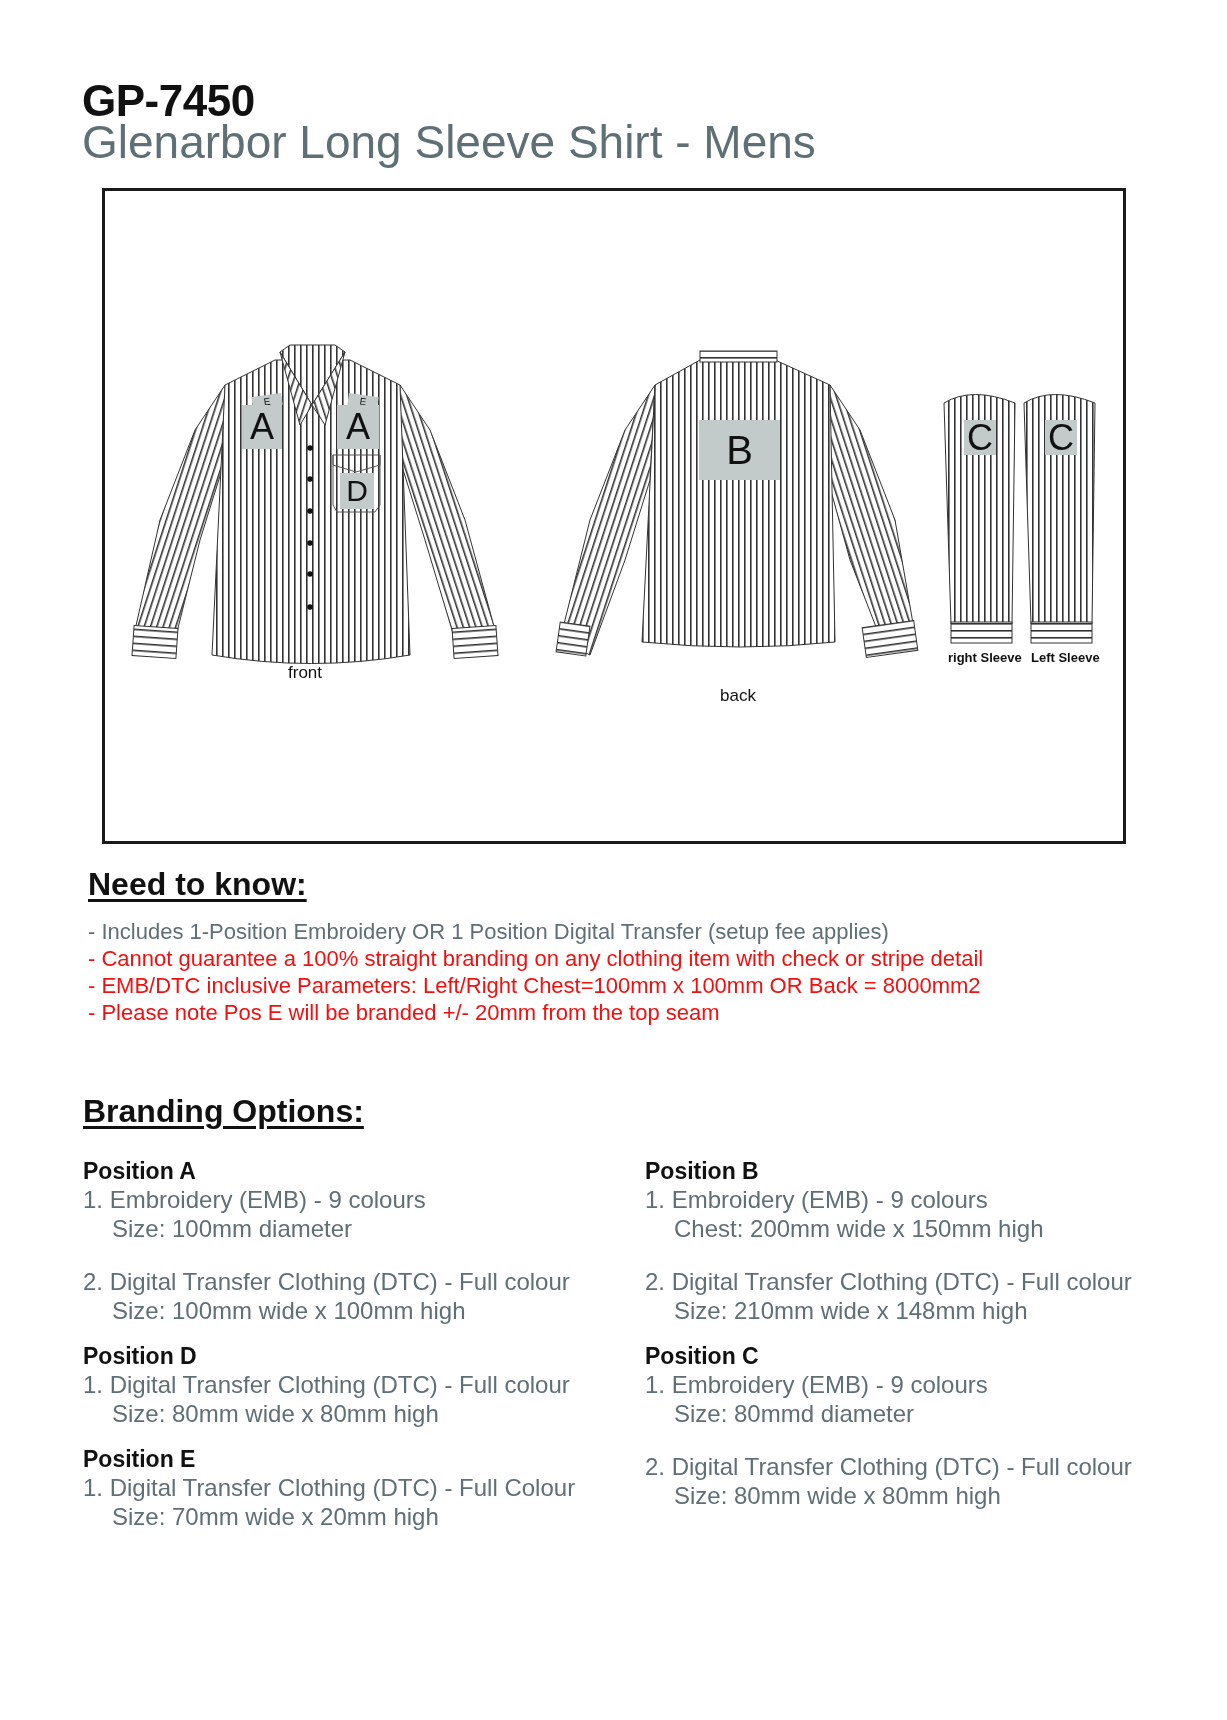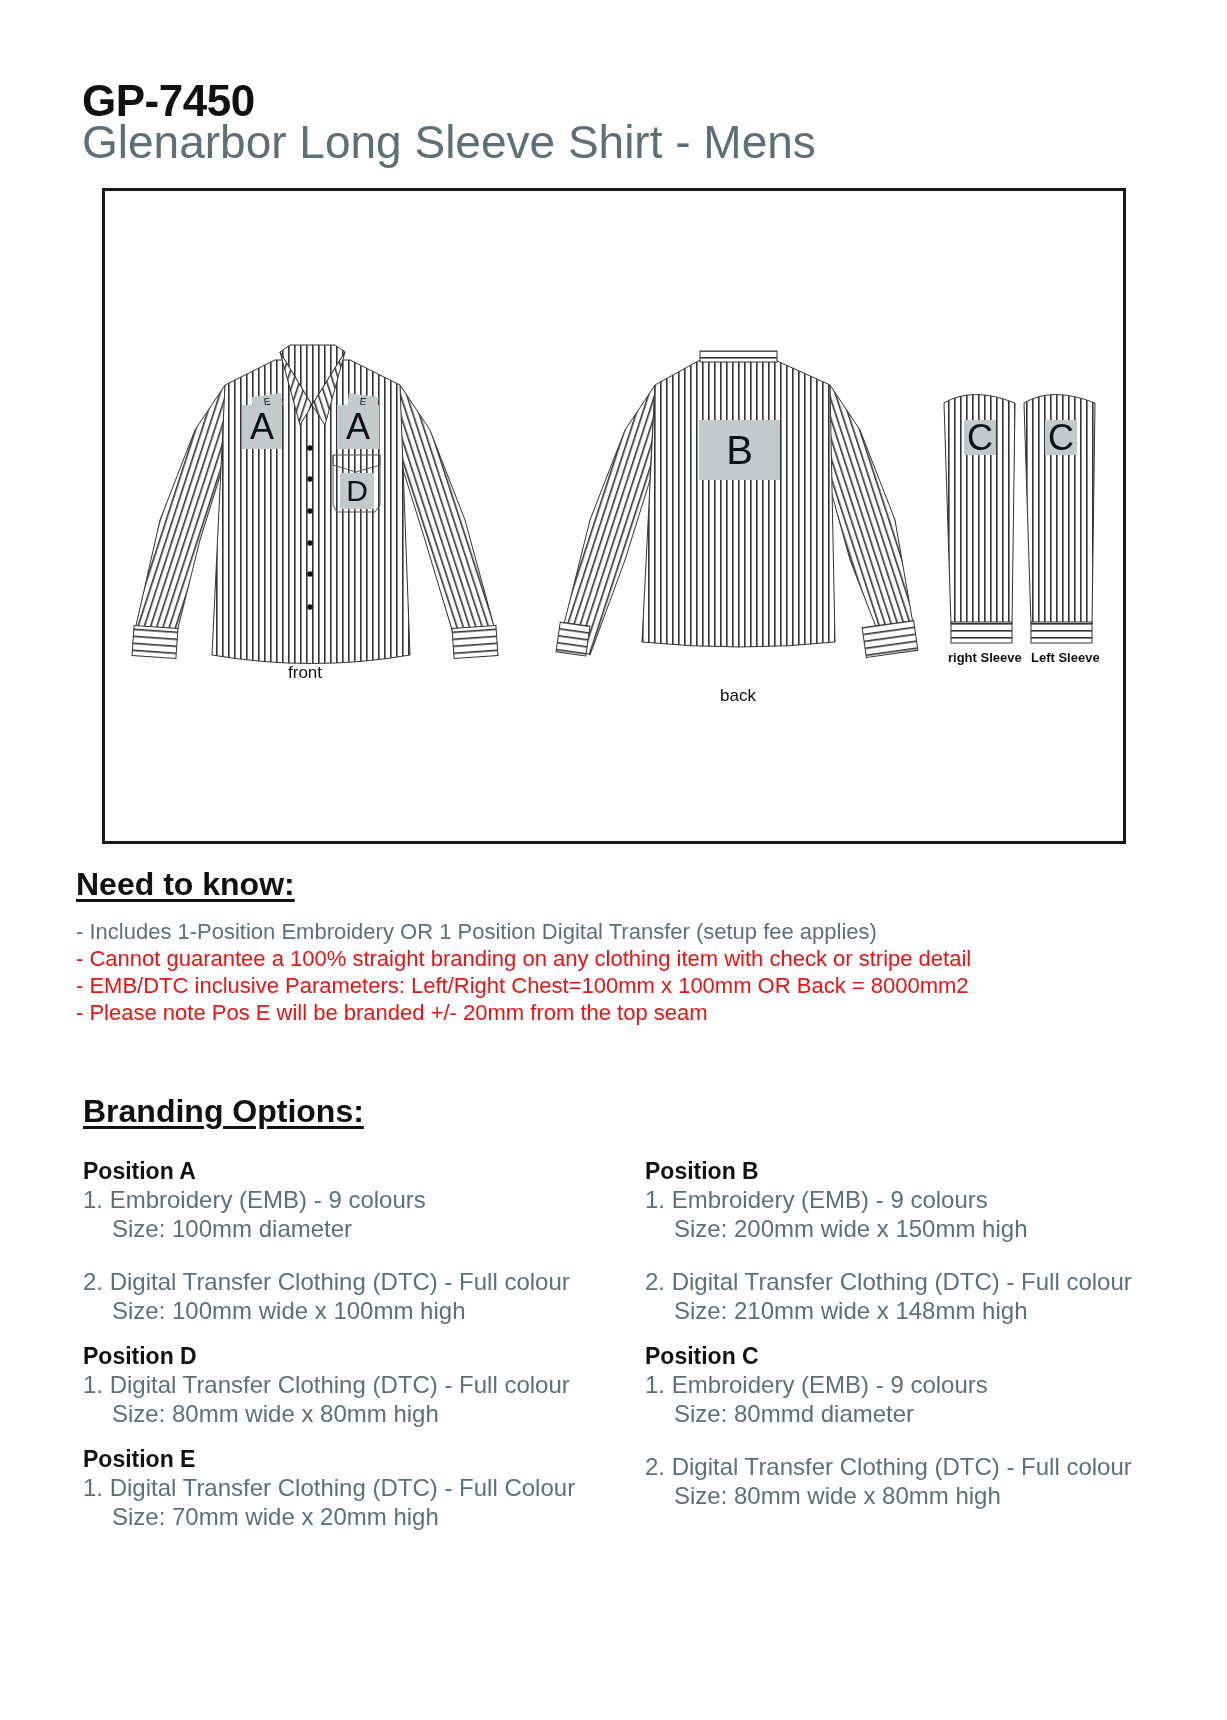--- a/index.html
+++ b/index.html
@@ -100,21 +100,21 @@
 <div class="abs pos-box" style="left:340px;top:473px;width:34px;height:36px;font-size:30px;">D</div>
 <div class="abs pos-box" style="left:699px;top:420px;width:81px;height:60px;font-size:40px;">B</div>
 <div class="abs pos-box" style="left:964px;top:420px;width:32px;height:35px;font-size:36px;">C</div>
 <div class="abs pos-box" style="left:1045px;top:420px;width:32px;height:35px;font-size:36px;">C</div>
 
 <div class="abs view-label" style="left:288px;top:663px;">front</div>
 <div class="abs view-label" style="left:720px;top:663px;margin-top:23px;">back</div>
 <div class="abs sleeve-label" style="left:948px;top:650px;">right Sleeve</div>
 <div class="abs sleeve-label" style="left:1031px;top:650px;">Left Sleeve</div>
 
-<div class="abs" style="left:76px;top:866px;">
+<div class="abs" style="left:88px;top:866px;">
   <h2 class="sec">Need to know:</h2>
   <div style="margin-top:15px;">
     <div class="note grey">- Includes 1-Position Embroidery OR 1 Position Digital Transfer (setup fee applies)</div>
     <div class="note red">- Cannot guarantee a 100% straight branding on any clothing item with check or stripe detail</div>
     <div class="note red">- EMB/DTC inclusive Parameters: Left/Right Chest=100mm x 100mm OR Back = 8000mm2</div>
     <div class="note red">- Please note Pos E will be branded +/- 20mm from the top seam</div>
   </div>
 </div>
 
 <h2 class="sec abs" style="left:83px;top:1093px;">Branding Options:</h2>
@@ -139,21 +139,21 @@
     <div class="pos-title">Position E</div>
     <div class="pos-line">1. Digital Transfer Clothing (DTC) - Full Colour</div>
     <div class="pos-line indent">Size: 70mm wide x 20mm high</div>
   </div>
 </div>
 
 <div class="abs" style="left:645px;top:1157px;">
   <div>
     <div class="pos-title">Position B</div>
     <div class="pos-line">1. Embroidery (EMB) - 9 colours</div>
-    <div class="pos-line indent">Size: 200mm wide x 150mm high</div>
+    <div class="pos-line indent">Chest: 200mm wide x 150mm high</div>
     <div class="gap"></div>
     <div class="pos-line">2. Digital Transfer Clothing (DTC) - Full colour</div>
     <div class="pos-line indent">Size: 210mm wide x 148mm high</div>
   </div>
   <div style="height:17px;"></div>
   <div>
     <div class="pos-title">Position C</div>
     <div class="pos-line">1. Embroidery (EMB) - 9 colours</div>
     <div class="pos-line indent">Size: 80mmd diameter</div>
     <div class="gap"></div>

